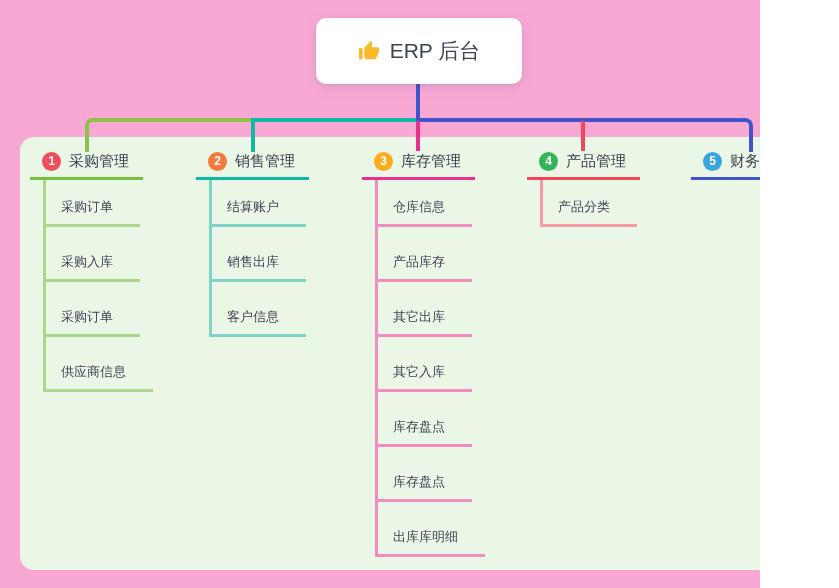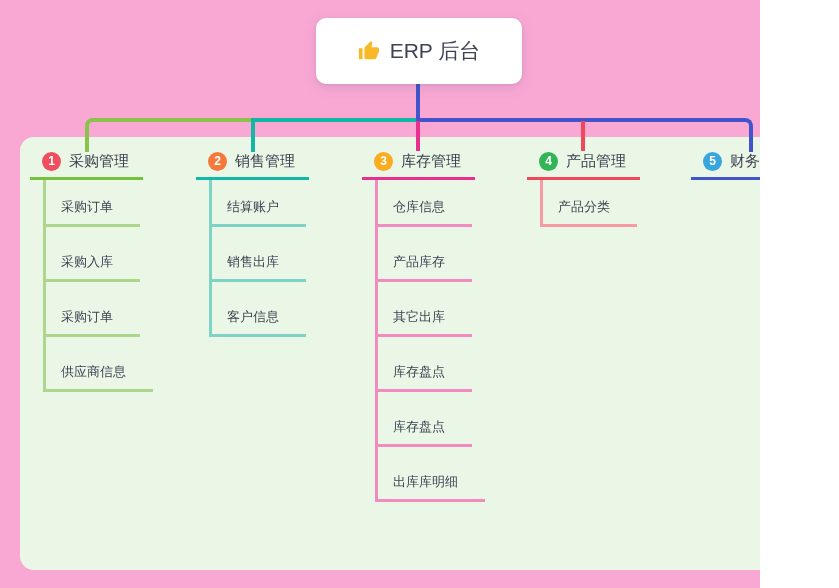--- a/index.html
+++ b/index.html
@@ -111,20 +111,21 @@
 
   <div class="branch b3" style="--badge: #fbab1e; --line: #e8308e; --ilight: #f28cc0;">
     <div class="branch-label">
       <span class="badge">3</span>
       <span>库存管理</span>
     </div>
     <ul class="items">
       <li>仓库信息</li>
       <li>产品库存</li>
       <li>其它出库</li>
+      <li>其它入库</li>
       <li>库存盘点</li>
       <li>库存盘点</li>
       <li>出库库明细</li>
     </ul>
   </div>
 
   <div class="branch b4" style="--badge: #33b457; --line: #f04858; --ilight: #f79aa2;">
     <div class="branch-label">
       <span class="badge">4</span>
       <span>产品管理</span>

